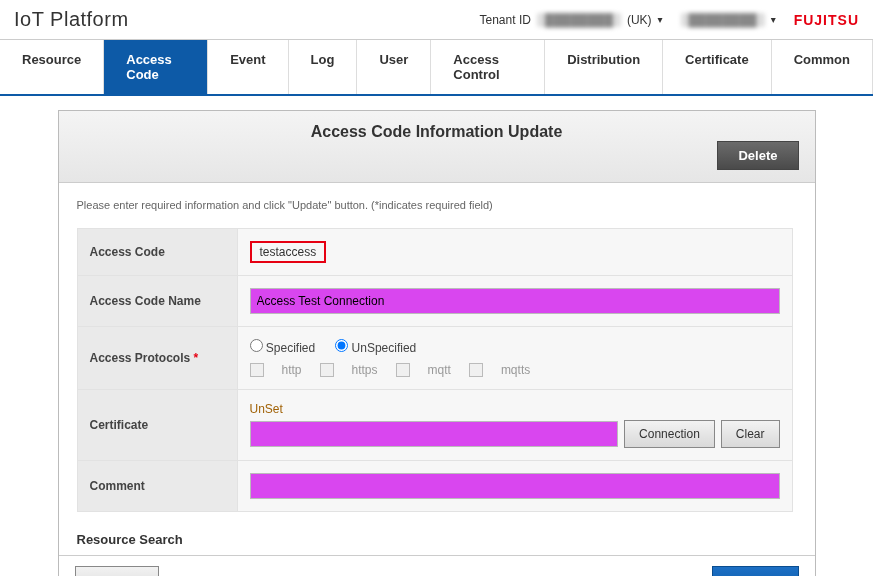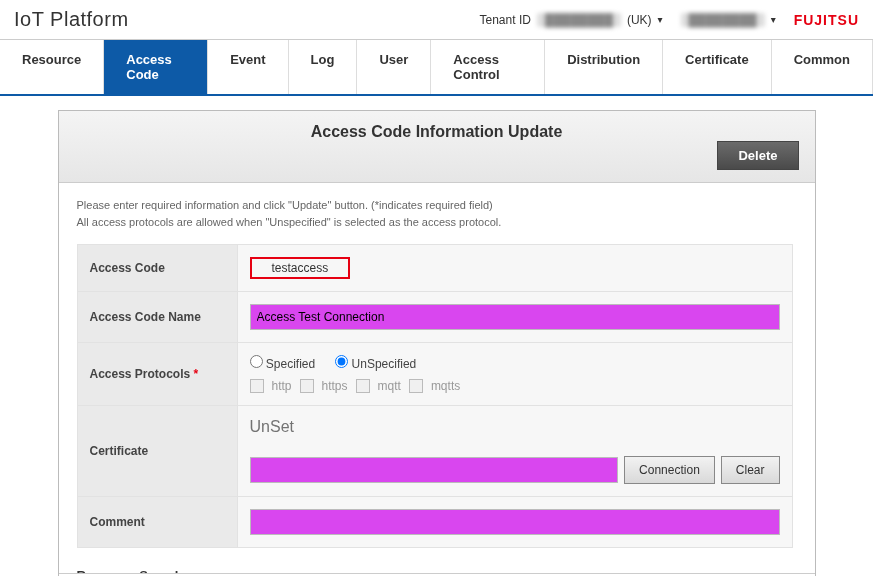--- a/index.html
+++ b/index.html
@@ -22,27 +22,27 @@
 .btn-blue { background: linear-gradient(#1c6fc4,#0d5aa7); color: #fff; border-color: #0a4d8f; }
 .btn-small { padding: 6px 14px; font-weight: normal; font-size: 12px; }
 .ml-auto { margin-left: auto; }
 .scroll-area { max-height: 390px; overflow-y: auto; padding: 0 4px 0 0; position: relative; }
 .help-text { padding: 14px 18px 14px; color: #666; font-size: 11px; line-height: 1.5; }
 .form-table { width: calc(100% - 36px); margin: 0 18px 10px; border-collapse: collapse; }
 .form-table td { border: 1px solid #e2e2e2; padding: 12px 12px; vertical-align: middle; }
 .form-table td.label { background: #eaeaea; width: 160px; font-weight: bold; color: #444; font-size: 12px; }
 .form-table td.field { background: #f7f7f7; }
 .req { color: #e60012; }
-.value-box { border: 2px solid #e60012; padding: 2px 20px; display: inline-block; color: #333; font-size: 12px; }
+.value-box { border: 2px solid #e60012; padding: 2px 8px; display: inline-block; color: #333; font-size: 12px; }
 .text-input { width: 100%; height: 26px; border: 1px solid #bbb; padding: 2px 6px; font-size: 12px; background: #d946ef; }
-.cert-value { color: #737373; display: block; margin-bottom: 20px; font-size: 16px; }
+.cert-value { color: #a16207; display: block; margin-bottom: 4px; font-size: 12px; }
 .cert-row { display: flex; gap: 6px; align-items: center; }
 .cert-row .text-input { flex: 1; }
 .radio-row { display: flex; gap: 20px; align-items: center; margin-bottom: 8px; font-size: 12px; color: #444; }
-.check-row { display: flex; gap: 8px; align-items: flex-end; font-size: 12px; color: #999; }
+.check-row { display: flex; gap: 18px; align-items: flex-end; font-size: 12px; color: #999; }
 .chk { width: 14px; height: 14px; border: 1px solid #bbb; background: #f0f0f0; display: inline-block; }
 .section-title { font-weight: bold; font-size: 13px; color: #333; padding: 10px 18px 8px; }
 .footer { border-top: 1px solid #ccc; padding: 10px 16px; display: flex; align-items: center; }
 
 .scroll-area::-webkit-scrollbar { width: 14px; }
 .scroll-area::-webkit-scrollbar-thumb { background: #bcbcbc; border: 3px solid #f0f0f0; border-radius: 2px; }
 .scroll-area::-webkit-scrollbar-track { background: #f0f0f0; }
 </style>
 </head>
 <body>
@@ -78,21 +78,20 @@
 
 <div class="panel">
   <div class="panel-header">
     <div class="panel-title">Access Code Information Update</div>
     <button class="btn btn-dark ml-auto">Delete</button>
   </div>
 
   <div class="scroll-area">
     <div class="help-text">
       <div>Please enter required information and click "Update" button. (*indicates required field)</div>
-      <div>All access protocols are allowed when "Unspecified" is selected as the access protocol.</div>
     </div>
 
     <table class="form-table">
       <tbody>
           <tr>
         <td class="label">Access Code</td>
         <td class="field">
           <span class="value-box">testaccess</span>
         </td>
       </tr>

